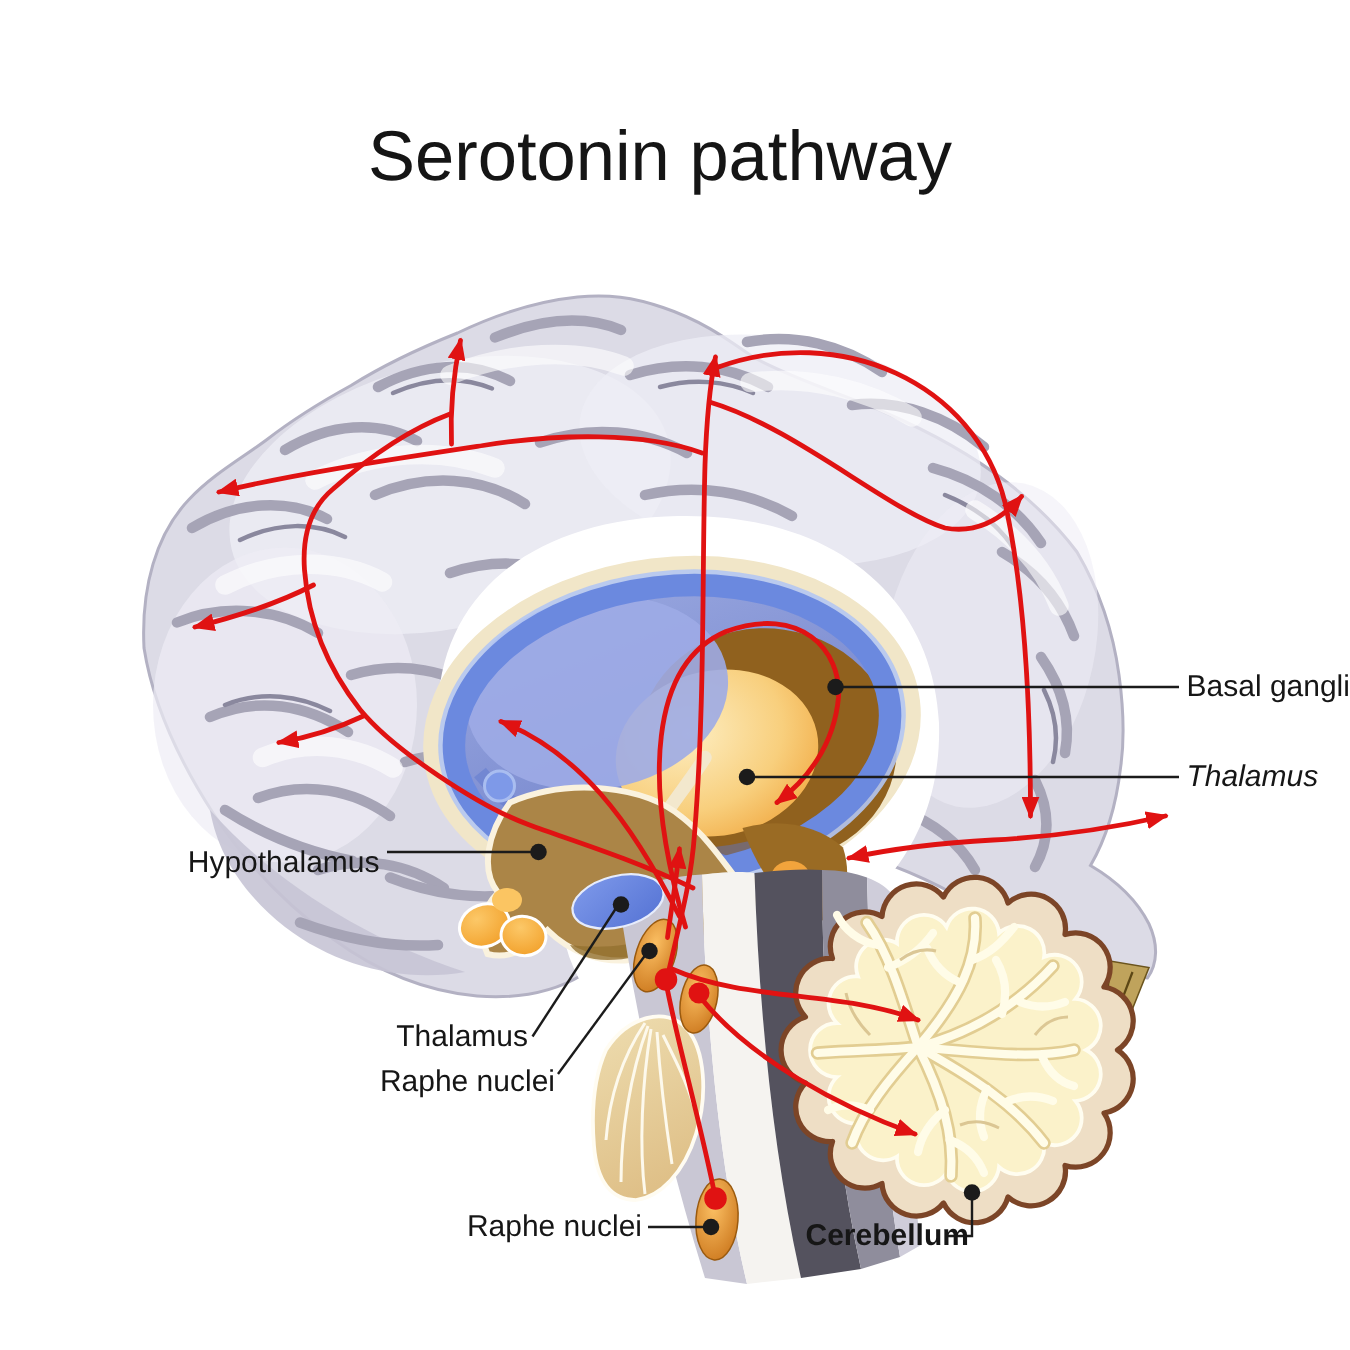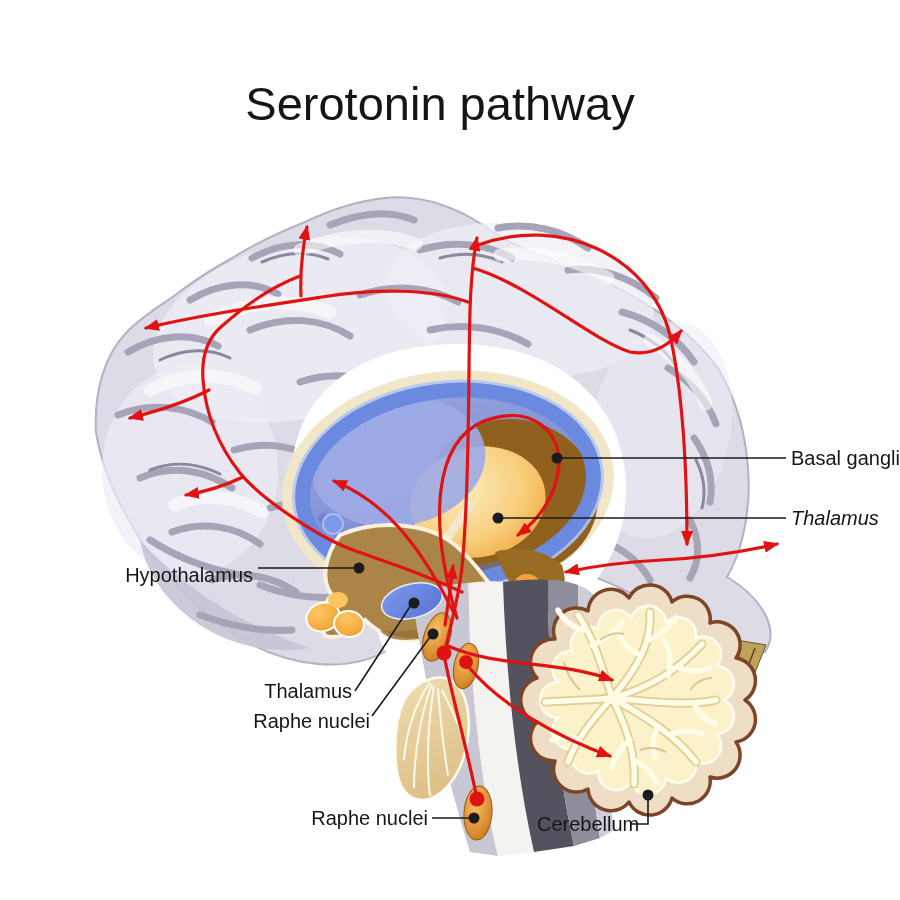--- a/index.html
+++ b/index.html
@@ -304,15 +304,15 @@
 </svg>
 
 <div class="title">Serotonin pathway</div>
 
 <div class="lbl" style="left:791px;top:447px;">Basal ganglia</div>
 <div class="lbl" style="left:791px;top:507px;font-style:italic;">Thalamus</div>
 <div class="lbl" style="right:647px;top:564px;">Hypothalamus</div>
 <div class="lbl" style="right:548px;top:680px;">Thalamus</div>
 <div class="lbl" style="right:530px;top:710px;">Raphe nuclei</div>
 <div class="lbl" style="right:472px;top:807px;">Raphe nuclei</div>
-<div class="lbl" style="left:537px;top:813px;">Cerebellum</div>
+<div class="lbl" style="left:537px;top:813px;font-weight:bold;">Cerebellum</div>
 
 </div>
 
 </body></html>

